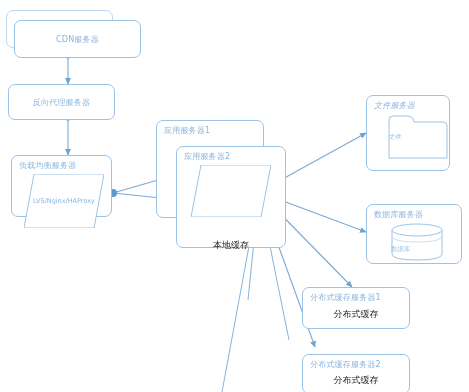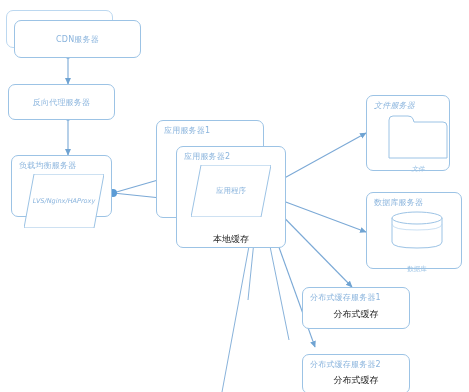--- a/index.html
+++ b/index.html
@@ -87,25 +87,24 @@
   .shape-wrap {
     position: absolute;
   }
   .shape-wrap svg {
     display: block;
   }
   .shape-label {
     position: absolute;
     left: 0;
     right: 0;
-    text-align: center;
+    text-align: left;
     font-size: 6.5px;
     color: #9cc3e5;
     white-space: nowrap;
-    margin-top: 32px;
   }
 </style>
 </head>
 <body>
 
 <div id="canvas">
 
   <svg class="svg-layer" viewBox="0 0 469 392" xmlns="http://www.w3.org/2000/svg">
     <defs>
       <marker id="arw" markerWidth="7" markerHeight="7" refX="5.4" refY="3" orient="auto">
@@ -146,54 +145,53 @@
   <div class="node" style="left:14px; top:20px; width:127px; height:38px;">
     <div class="title-center">CDN服务器</div>
   </div>
 
   <div class="node" style="left:8px; top:84px; width:107px; height:36px;">
     <div class="title-center">反向代理服务器</div>
   </div>
 
   <div class="node" style="left:11px; top:155px; width:101px; height:62px;">
     <div class="title-tl">负载均衡服务器</div>
-    <div class="shape-wrap" style="left:12px; top:18px; width:80px; height:54px;font-style:italic;">
+    <div class="shape-wrap" style="left:12px; top:18px; width:80px; height:54px;">
       <svg width="80" height="54" xmlns="http://www.w3.org/2000/svg">
         <polygon points="10,0 80,0 70,54 0,54" fill="#ffffff" stroke="#9cc3e5" stroke-width="1"></polygon>
       </svg>
       <div class="para-label" style="font-size:6.5px;">LVS/Nginx/HAProxy</div>
     </div>
   </div>
 
   <div class="node" style="left:156px; top:120px; width:108px; height:98px;">
     <div class="title-tl">应用服务器1</div>
   </div>
 
   <div class="node" style="left:176px; top:146px; width:110px; height:102px;">
     <div class="title-tl">应用服务器2</div>
     <div class="shape-wrap" style="left:14px; top:18px; width:80px; height:52px;">
       <svg width="80" height="52" xmlns="http://www.w3.org/2000/svg">
         <polygon points="10,0 80,0 70,52 0,52" fill="#ffffff" stroke="#9cc3e5" stroke-width="1"></polygon>
       </svg>
-      <div class="para-label">应用程序</div>
-    </div>
-    <div class="sub-black" style="top:86px;text-align:center;">本地缓存</div>
+    </div>
+    <div class="sub-black" style="top:92px;text-align:center;">本地缓存</div>
   </div>
 
   <div class="node" style="left:366px; top:95px; width:84px; height:76px;font-style:italic;">
     <div class="title-tl">文件服务器</div>
     <div class="shape-wrap" style="left:21px; top:19px; width:60px; height:44px;">
       <svg width="60" height="44" xmlns="http://www.w3.org/2000/svg">
         <path d="M1,43 L1,5 Q1,1 5,1 L20,1 Q24,1 25,4 L26,7 L55,7 Q59,7 59,11 L59,43 Z" fill="#ffffff" stroke="#9cc3e5" stroke-width="1"></path>
       </svg>
       <div class="shape-label" style="top:18px;">文件</div>
     </div>
   </div>
 
-  <div class="node" style="left:366px; top:192px; width:96px; height:77px;">
+  <div class="node" style="left:366px; top:204px; width:96px; height:60px;">
     <div class="title-tl">数据库服务器</div>
     <div class="shape-wrap" style="left:24px; top:18px; width:52px; height:38px;">
       <svg width="52" height="38" xmlns="http://www.w3.org/2000/svg">
         <path d="M1,7 L1,31 Q1,37 26,37 Q51,37 51,31 L51,7 Z" fill="#ffffff" stroke="#9cc3e5" stroke-width="1"></path>
         <ellipse cx="26" cy="7" rx="25" ry="6" fill="#ffffff" stroke="#9cc3e5" stroke-width="1"></ellipse>
         <path d="M1,13 Q1,19 26,19 Q51,19 51,13" fill="none" stroke="#bcd8f0" stroke-width="0.8"></path>
       </svg>
       <div class="shape-label" style="top:22px;">数据库</div>
     </div>
   </div>

